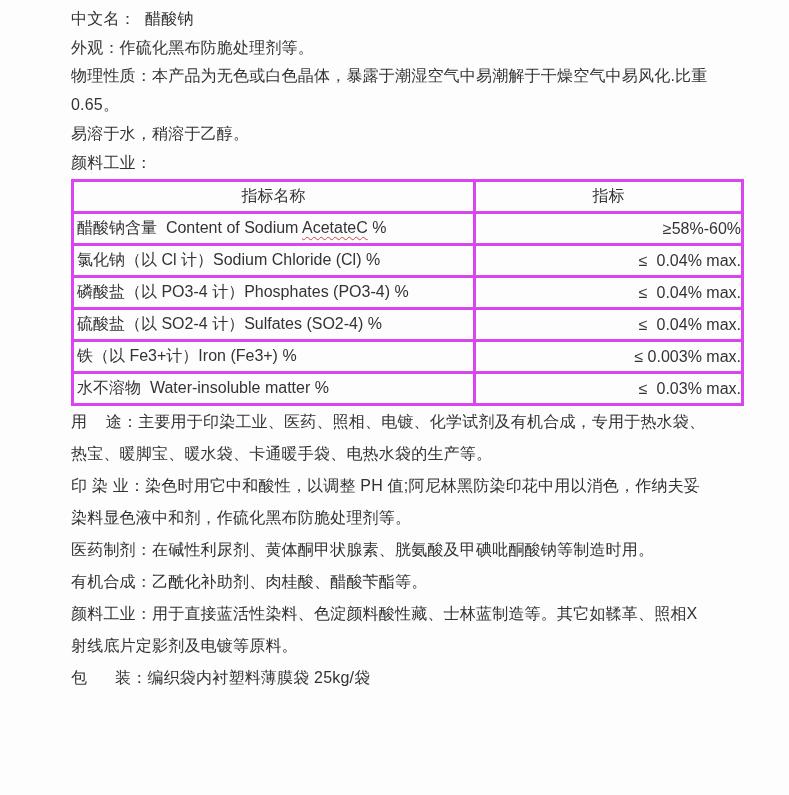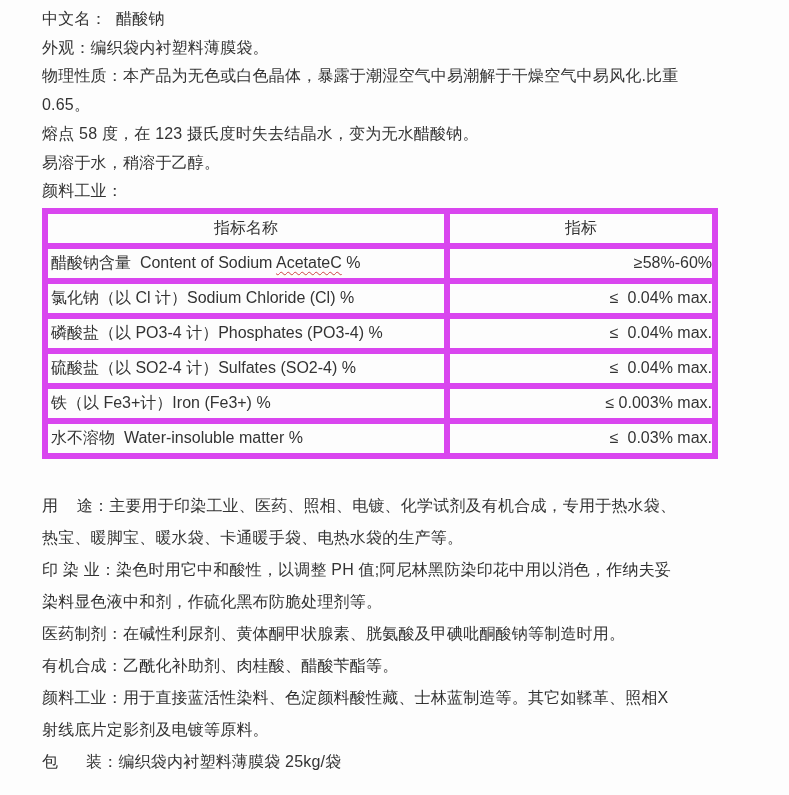--- a/index.html
+++ b/index.html
@@ -8,36 +8,36 @@
     width: 789px;
     height: 795px;
     background: #fdfdfd;
     font-family: "Liberation Sans", sans-serif;
     color: #333333;
     overflow: hidden;
   }
   .doc {
     box-sizing: border-box;
     width: 644px;
-    padding: 5px 30px 0 42px;
+    padding: 5px 30px 0 71px;
   }
   .top-section .line {
     font-size: 16px;
     line-height: 28.7px;
     white-space: pre;
     letter-spacing: 0.2px;
   }
   .spec-table {
     border-collapse: collapse;
     width: 670px;
     margin-top: 2px;
     table-layout: fixed;
   }
   .spec-table th, .spec-table td {
-    border: 6px solid #d946ef;
+    border: 3px solid #d946ef;
     height: 29px;
     font-size: 16px;
     font-weight: normal;
     padding: 0;
   }
   .spec-table th { text-align: center; }
   .spec-table td.name {
     text-align: left;
     padding-left: 3px;
     white-space: pre;
@@ -45,39 +45,38 @@
   .spec-table td.val { text-align: right; white-space: pre; }
   .col-name { width: 402px; }
   .col-val  { width: 268px; }
   .spell {
     text-decoration: underline;
     text-decoration-style: wavy;
     text-decoration-color: #cc4444;
     text-decoration-thickness: 1px;
     text-underline-offset: 3px;
   }
-  .bottom-section { margin-top: 31px; }
+  .bottom-section { }
   .bottom-section .line {
     font-size: 16px;
     line-height: 32px;
     white-space: pre;
     letter-spacing: 0.2px;
   }
 </style>
 </head>
 <body>
 
 <div class="doc">
 
   <div class="top-section">
     <div class="line">中文名：  醋酸钠</div>
-    <div class="line">外观：编织袋内衬塑料薄膜袋。</div>
+    <div class="line">外观：作硫化黑布防脆处理剂等。</div>
     <div class="line">物理性质：本产品为无色或白色晶体，暴露于潮湿空气中易潮解于干燥空气中易风化.比重</div>
     <div class="line">0.65。</div>
-    <div class="line">熔点 58 度，在 123 摄氏度时失去结晶水，变为无水醋酸钠。</div>
     <div class="line">易溶于水，稍溶于乙醇。</div>
     <div class="line">颜料工业：</div>
   </div>
 
   <table class="spec-table">
     <colgroup>
       <col class="col-name">
       <col class="col-val">
     </colgroup>
     <tbody>

